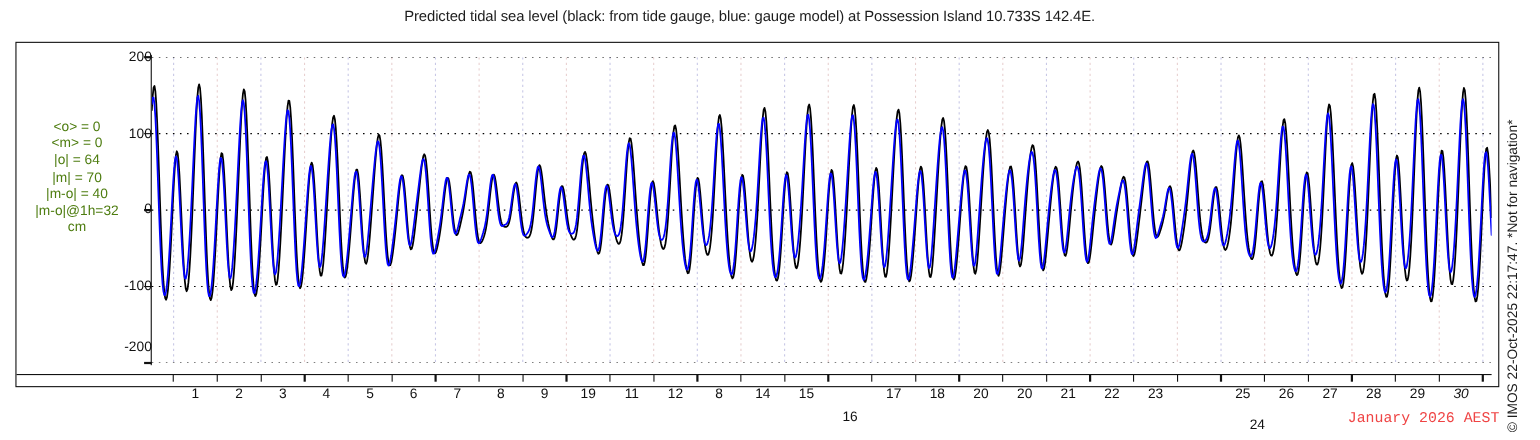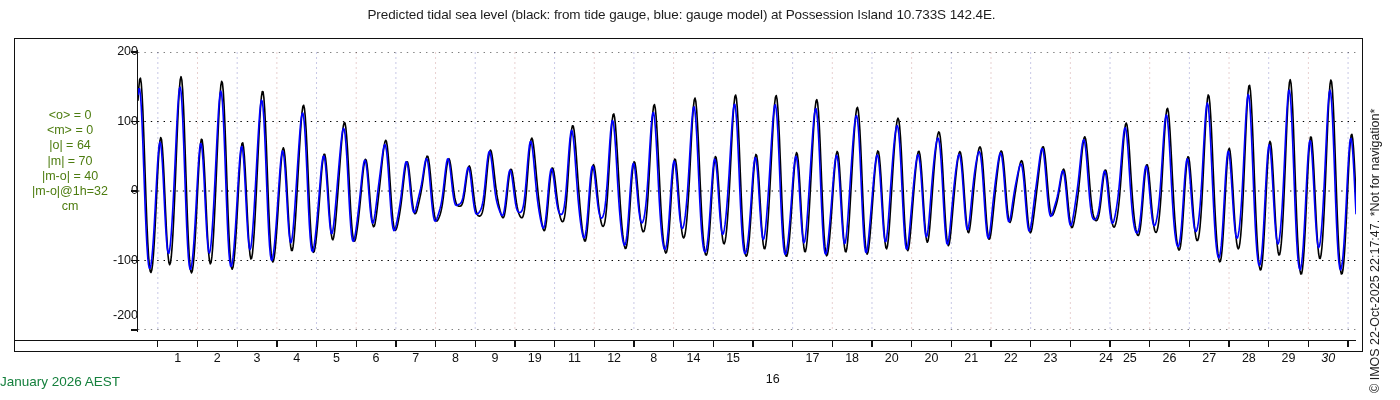--- a/index.html
+++ b/index.html
@@ -82,22 +82,23 @@
   }
   .xlabel{
     position:absolute;top:351px;
     font-size:12.5px;color:#111;
     width:30px;text-align:center;
     white-space:nowrap;
   }
 
   #xtitle{
     position:absolute;left:0;top:374px;width:1363px;
-    text-align:left;font-size:13.5px;color:#15803d;
-    white-space:nowrap;
+    text-align:right;font-size:13.5px;color:#ef4444;
+    white-space:nowrap;
+    font-family:Liberation Mono, monospace;
   }
 
   
   #copyright{
     position:absolute;
     left:1368px;top:0px;
     width:400px;height:22px;
     transform:rotate(-90deg);
     transform-origin:0 0;
     margin-top:393px;
@@ -229,21 +230,21 @@
       <div class="xlabel" style="left: 876.811px;">20</div>
       <div class="xtick" style="left: 910.998px;"></div>
       <div class="xlabel" style="left: 916.485px;">20</div>
       <div class="xtick" style="left: 950.672px;"></div>
       <div class="xlabel" style="left: 956.16px;">21</div>
       <div class="xtick" style="left: 990.347px;"></div>
       <div class="xlabel" style="left: 995.834px;">22</div>
       <div class="xtick" style="left: 1030.02px;"></div>
       <div class="xlabel" style="left: 1035.51px;">23</div>
       <div class="xtick" style="left: 1069.7px;"></div>
-      <div class="xlabel" style="left: 1091px;">24</div>
+      <div class="xlabel" style="left: 1128px; margin-top: 28px;">24</div>
       <div class="xtick" style="left: 1109.37px;"></div>
       <div class="xlabel" style="left: 1114.86px;">25</div>
       <div class="xtick" style="left: 1149.04px;"></div>
       <div class="xlabel" style="left: 1154.53px;">26</div>
       <div class="xtick" style="left: 1188.72px;"></div>
       <div class="xlabel" style="left: 1194.21px;">27</div>
       <div class="xtick" style="left: 1228.39px;"></div>
       <div class="xlabel" style="left: 1233.88px;">28</div>
       <div class="xtick" style="left: 1268.07px;"></div>
       <div class="xlabel" style="left: 1273.55px;">29</div>

